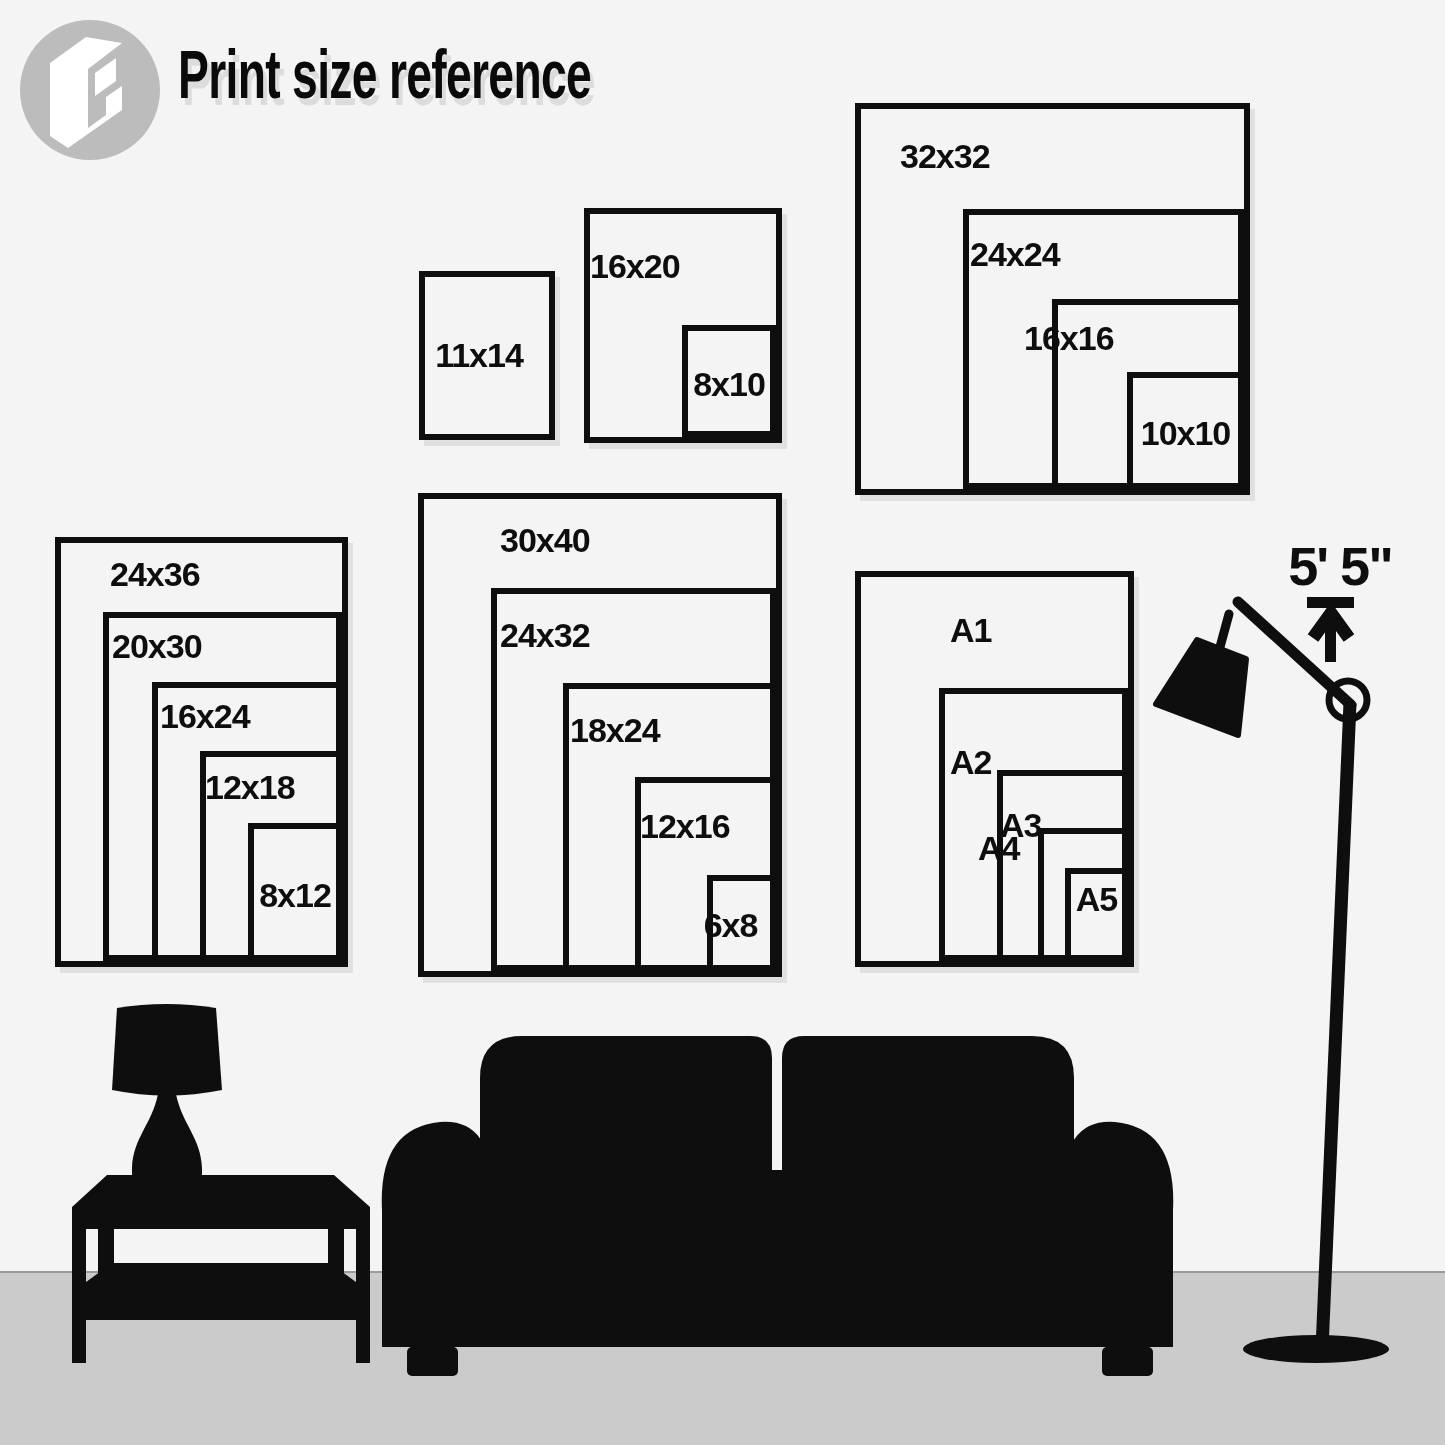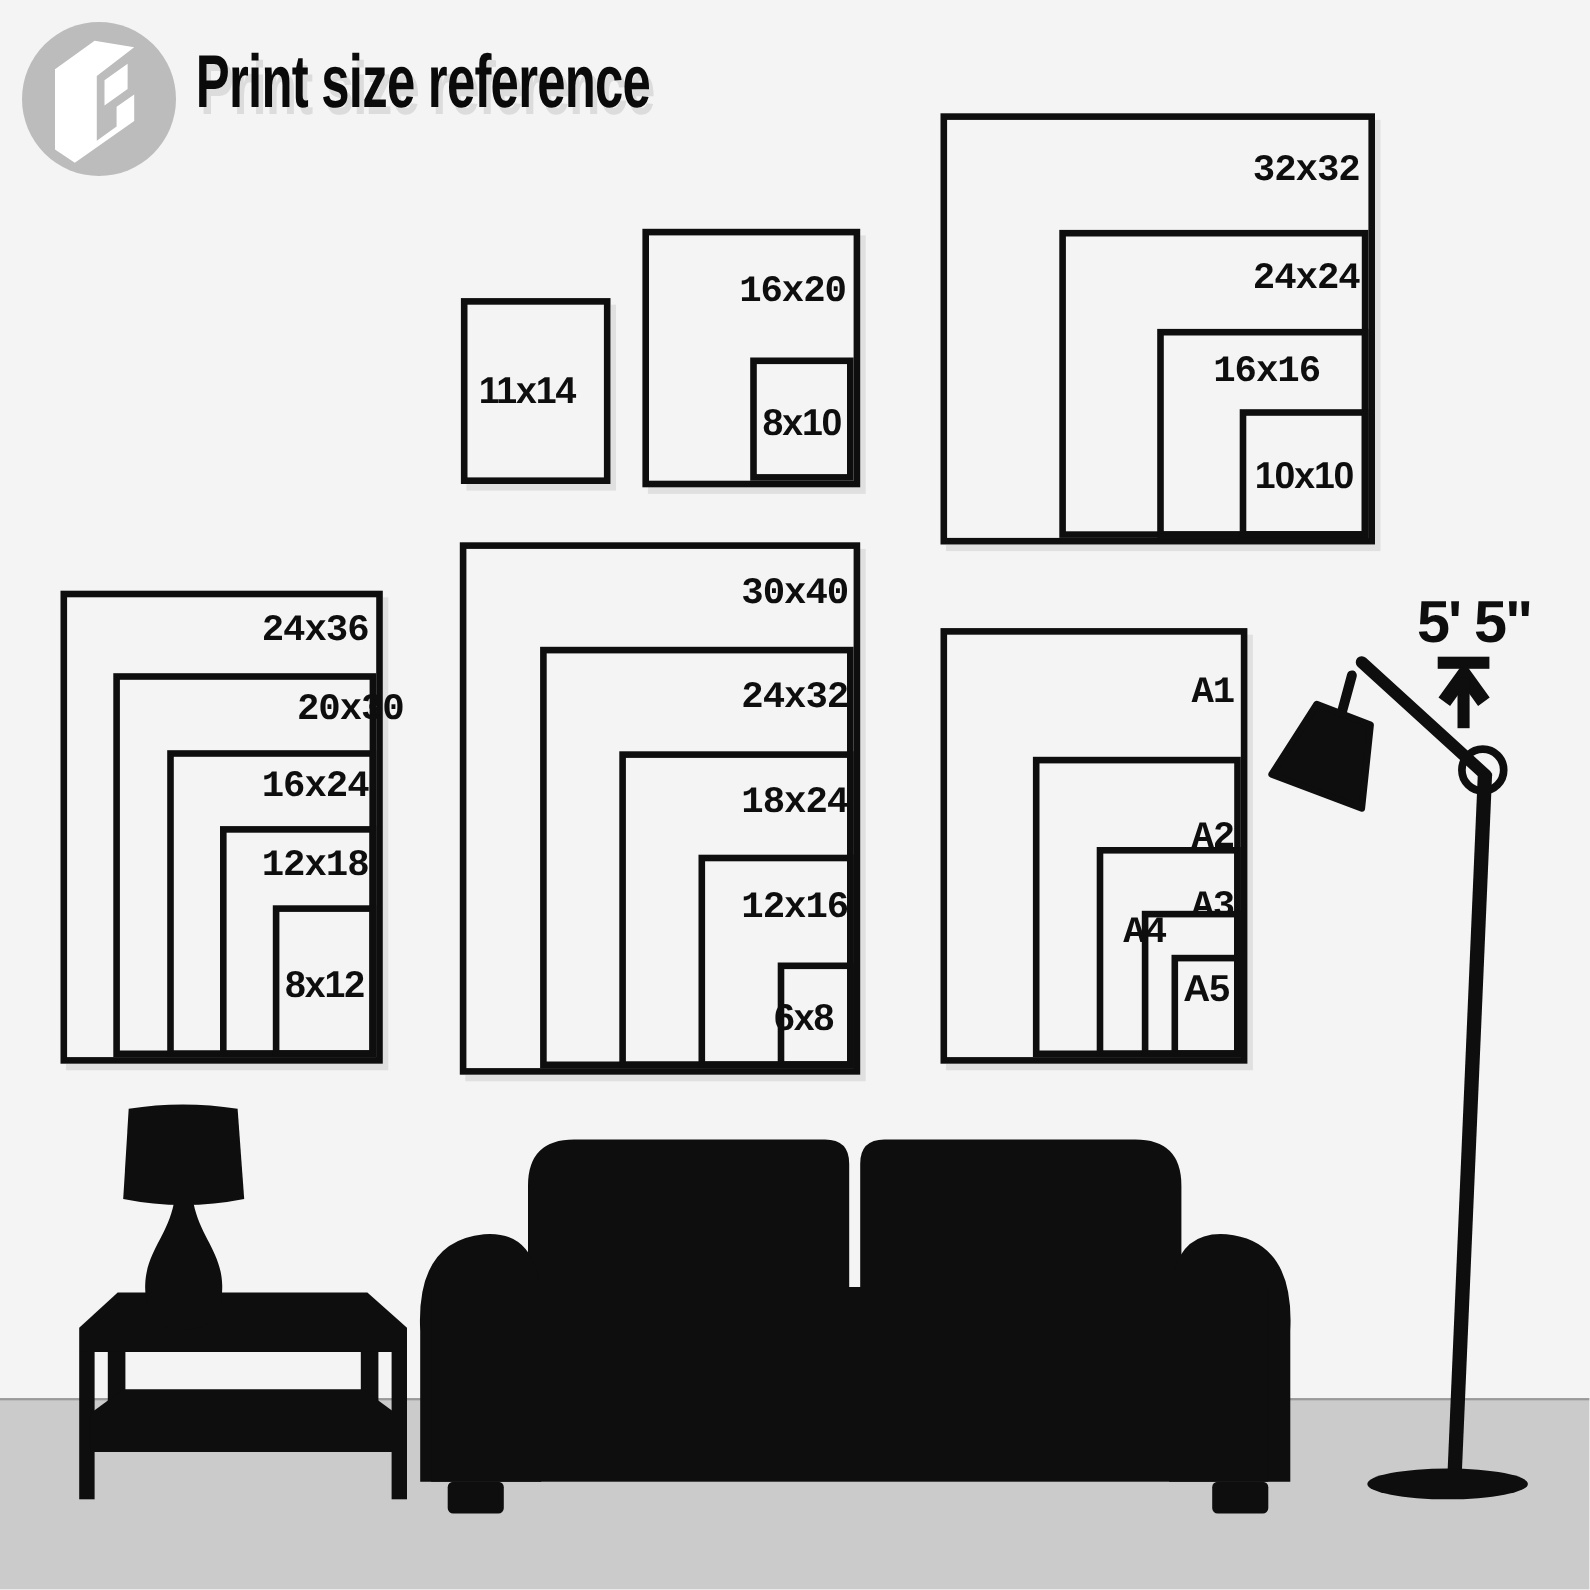--- a/index.html
+++ b/index.html
@@ -26,21 +26,21 @@
   }
   .frame{
     position:absolute;border:6px solid var(--line);background:transparent;
   }
   .frame.outer{box-shadow:5px 6px 0 rgba(0,0,0,0.08);}
   .size-label{
     position:absolute;height:48px;line-height:48px;
     font-size:34px;font-weight:bold;letter-spacing:-1px;color:var(--line);
     white-space:nowrap;
   }
-  .ra{text-align:right;font-family:Liberation Mono, monospace;}
+  .ra{text-align:left;}
   .ctr{text-align:center;}
   .height-label{
     position:absolute;left:1275px;top:538px;width:130px;height:56px;
     line-height:56px;text-align:center;font-size:54px;font-weight:bold;
     letter-spacing:-2px;color:var(--line);white-space:nowrap;
   }
   svg.scene{position:absolute;left:0;top:0;width:1445px;height:1445px;pointer-events:none;}
 </style>
 </head>
 <body>
@@ -71,21 +71,21 @@
 <div class="size-label ra" style="left:970px;top:230px;width:266px">24x24</div>
 <div class="size-label ra" style="left:1024px;top:314px;width:176px">16x16</div>
 <div class="size-label ctr" style="left:1127px;top:409px;width:117px">10x10</div>
 
 <div class="frame outer" style="left:55px;top:537px;width:293px;height:430px"></div>
 <div class="frame" style="left:103px;top:612px;width:239px;height:349px"></div>
 <div class="frame" style="left:152px;top:682px;width:190px;height:279px"></div>
 <div class="frame" style="left:200px;top:751px;width:142px;height:210px"></div>
 <div class="frame" style="left:248px;top:823px;width:94px;height:138px"></div>
 <div class="size-label ra" style="left:110px;top:550px;width:225px">24x36</div>
-<div class="size-label ra" style="left:102px;top:622px;width:265px">20x30</div>
+<div class="size-label ra" style="left:112px;top:622px;width:265px">20x30</div>
 <div class="size-label ra" style="left:160px;top:692px;width:175px">16x24</div>
 <div class="size-label ra" style="left:205px;top:763px;width:130px">12x18</div>
 <div class="size-label ctr" style="left:248px;top:871px;width:94px">8x12</div>
 
 <div class="frame outer" style="left:418px;top:493px;width:364px;height:484px"></div>
 <div class="frame" style="left:491px;top:588px;width:285px;height:383px"></div>
 <div class="frame" style="left:563px;top:683px;width:213px;height:288px"></div>
 <div class="frame" style="left:635px;top:777px;width:141px;height:194px"></div>
 <div class="frame" style="left:707px;top:875px;width:69px;height:96px"></div>
 <div class="size-label ra" style="left:500px;top:516px;width:271px">30x40</div>

